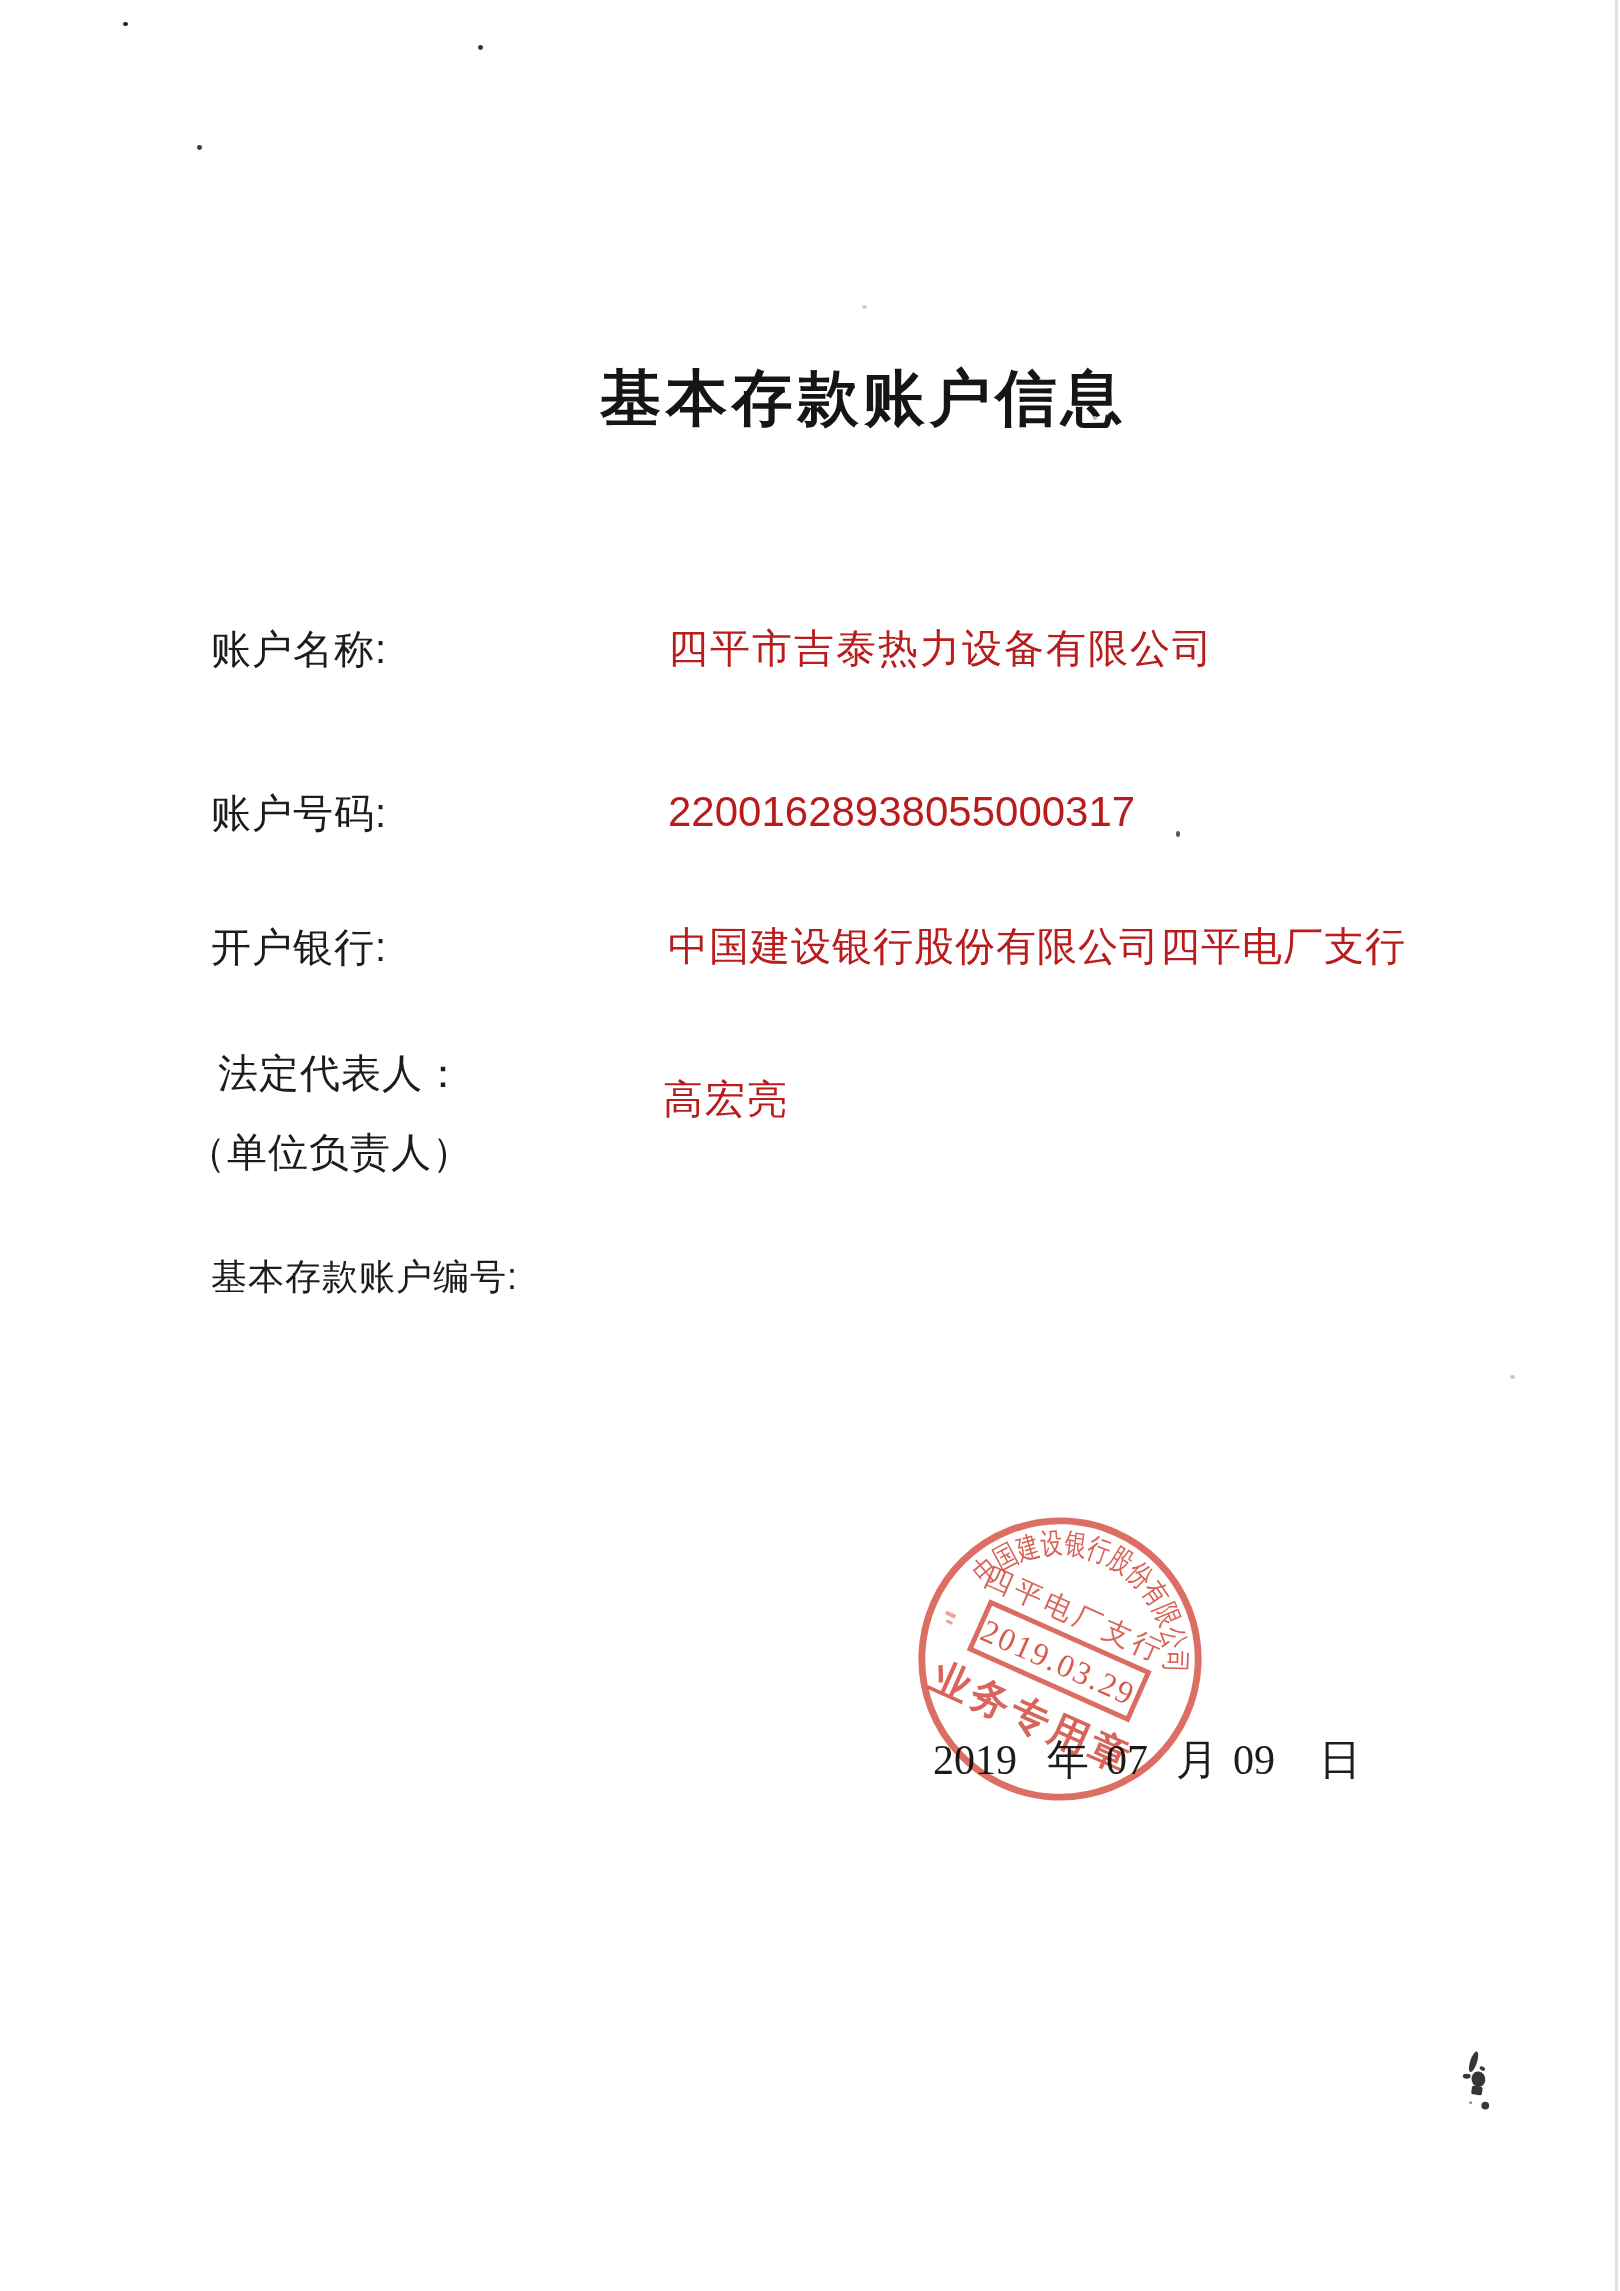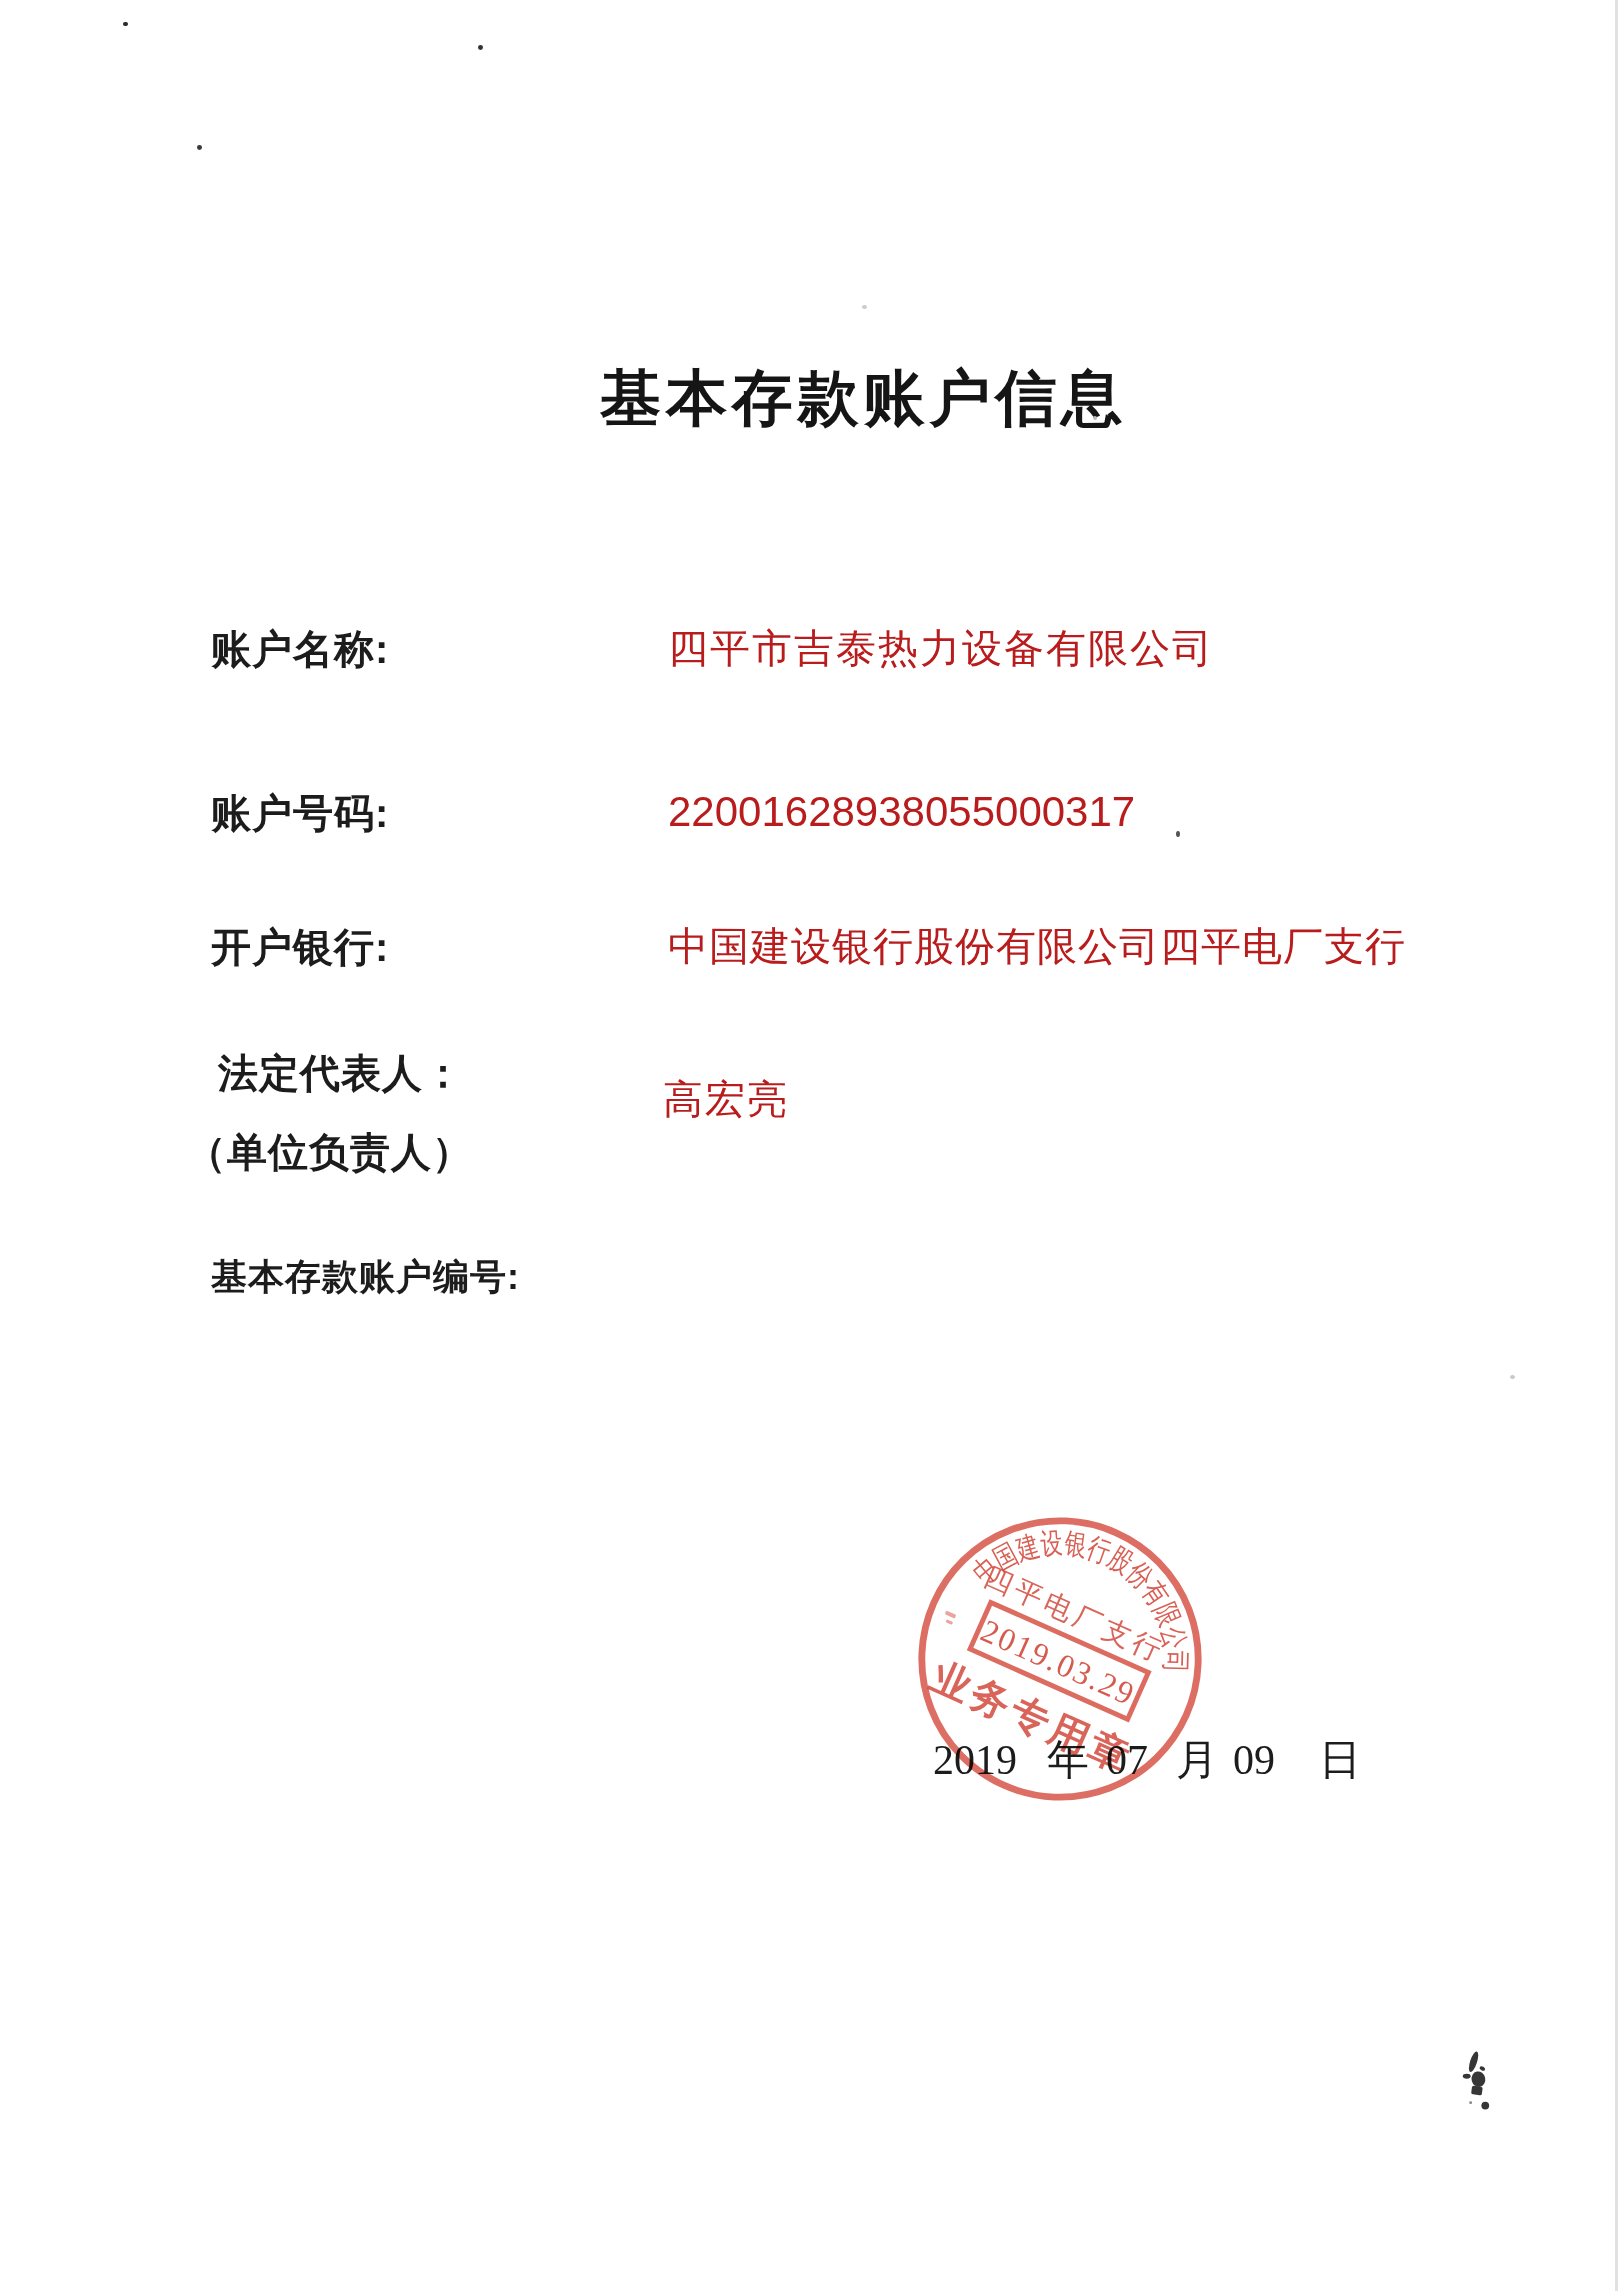--- a/index.html
+++ b/index.html
@@ -19,21 +19,21 @@
     font-family: "Liberation Serif", serif;
     font-weight: 700;
     font-size: 61px;
     letter-spacing: 4.9px;
     color: #151515;
     line-height: 1.3;
   }
 
   .field-label {
     font-family: "Liberation Sans", sans-serif;
-    font-weight: 700;
+    font-weight: 400;
     font-size: 40px;
     color: #1c1c1c;
     letter-spacing: 1px;
     white-space: nowrap;
     line-height: 1.1;
   }
   .field-value {
     font-family: "Liberation Serif", serif;
     font-weight: 400;
     font-size: 40px;

